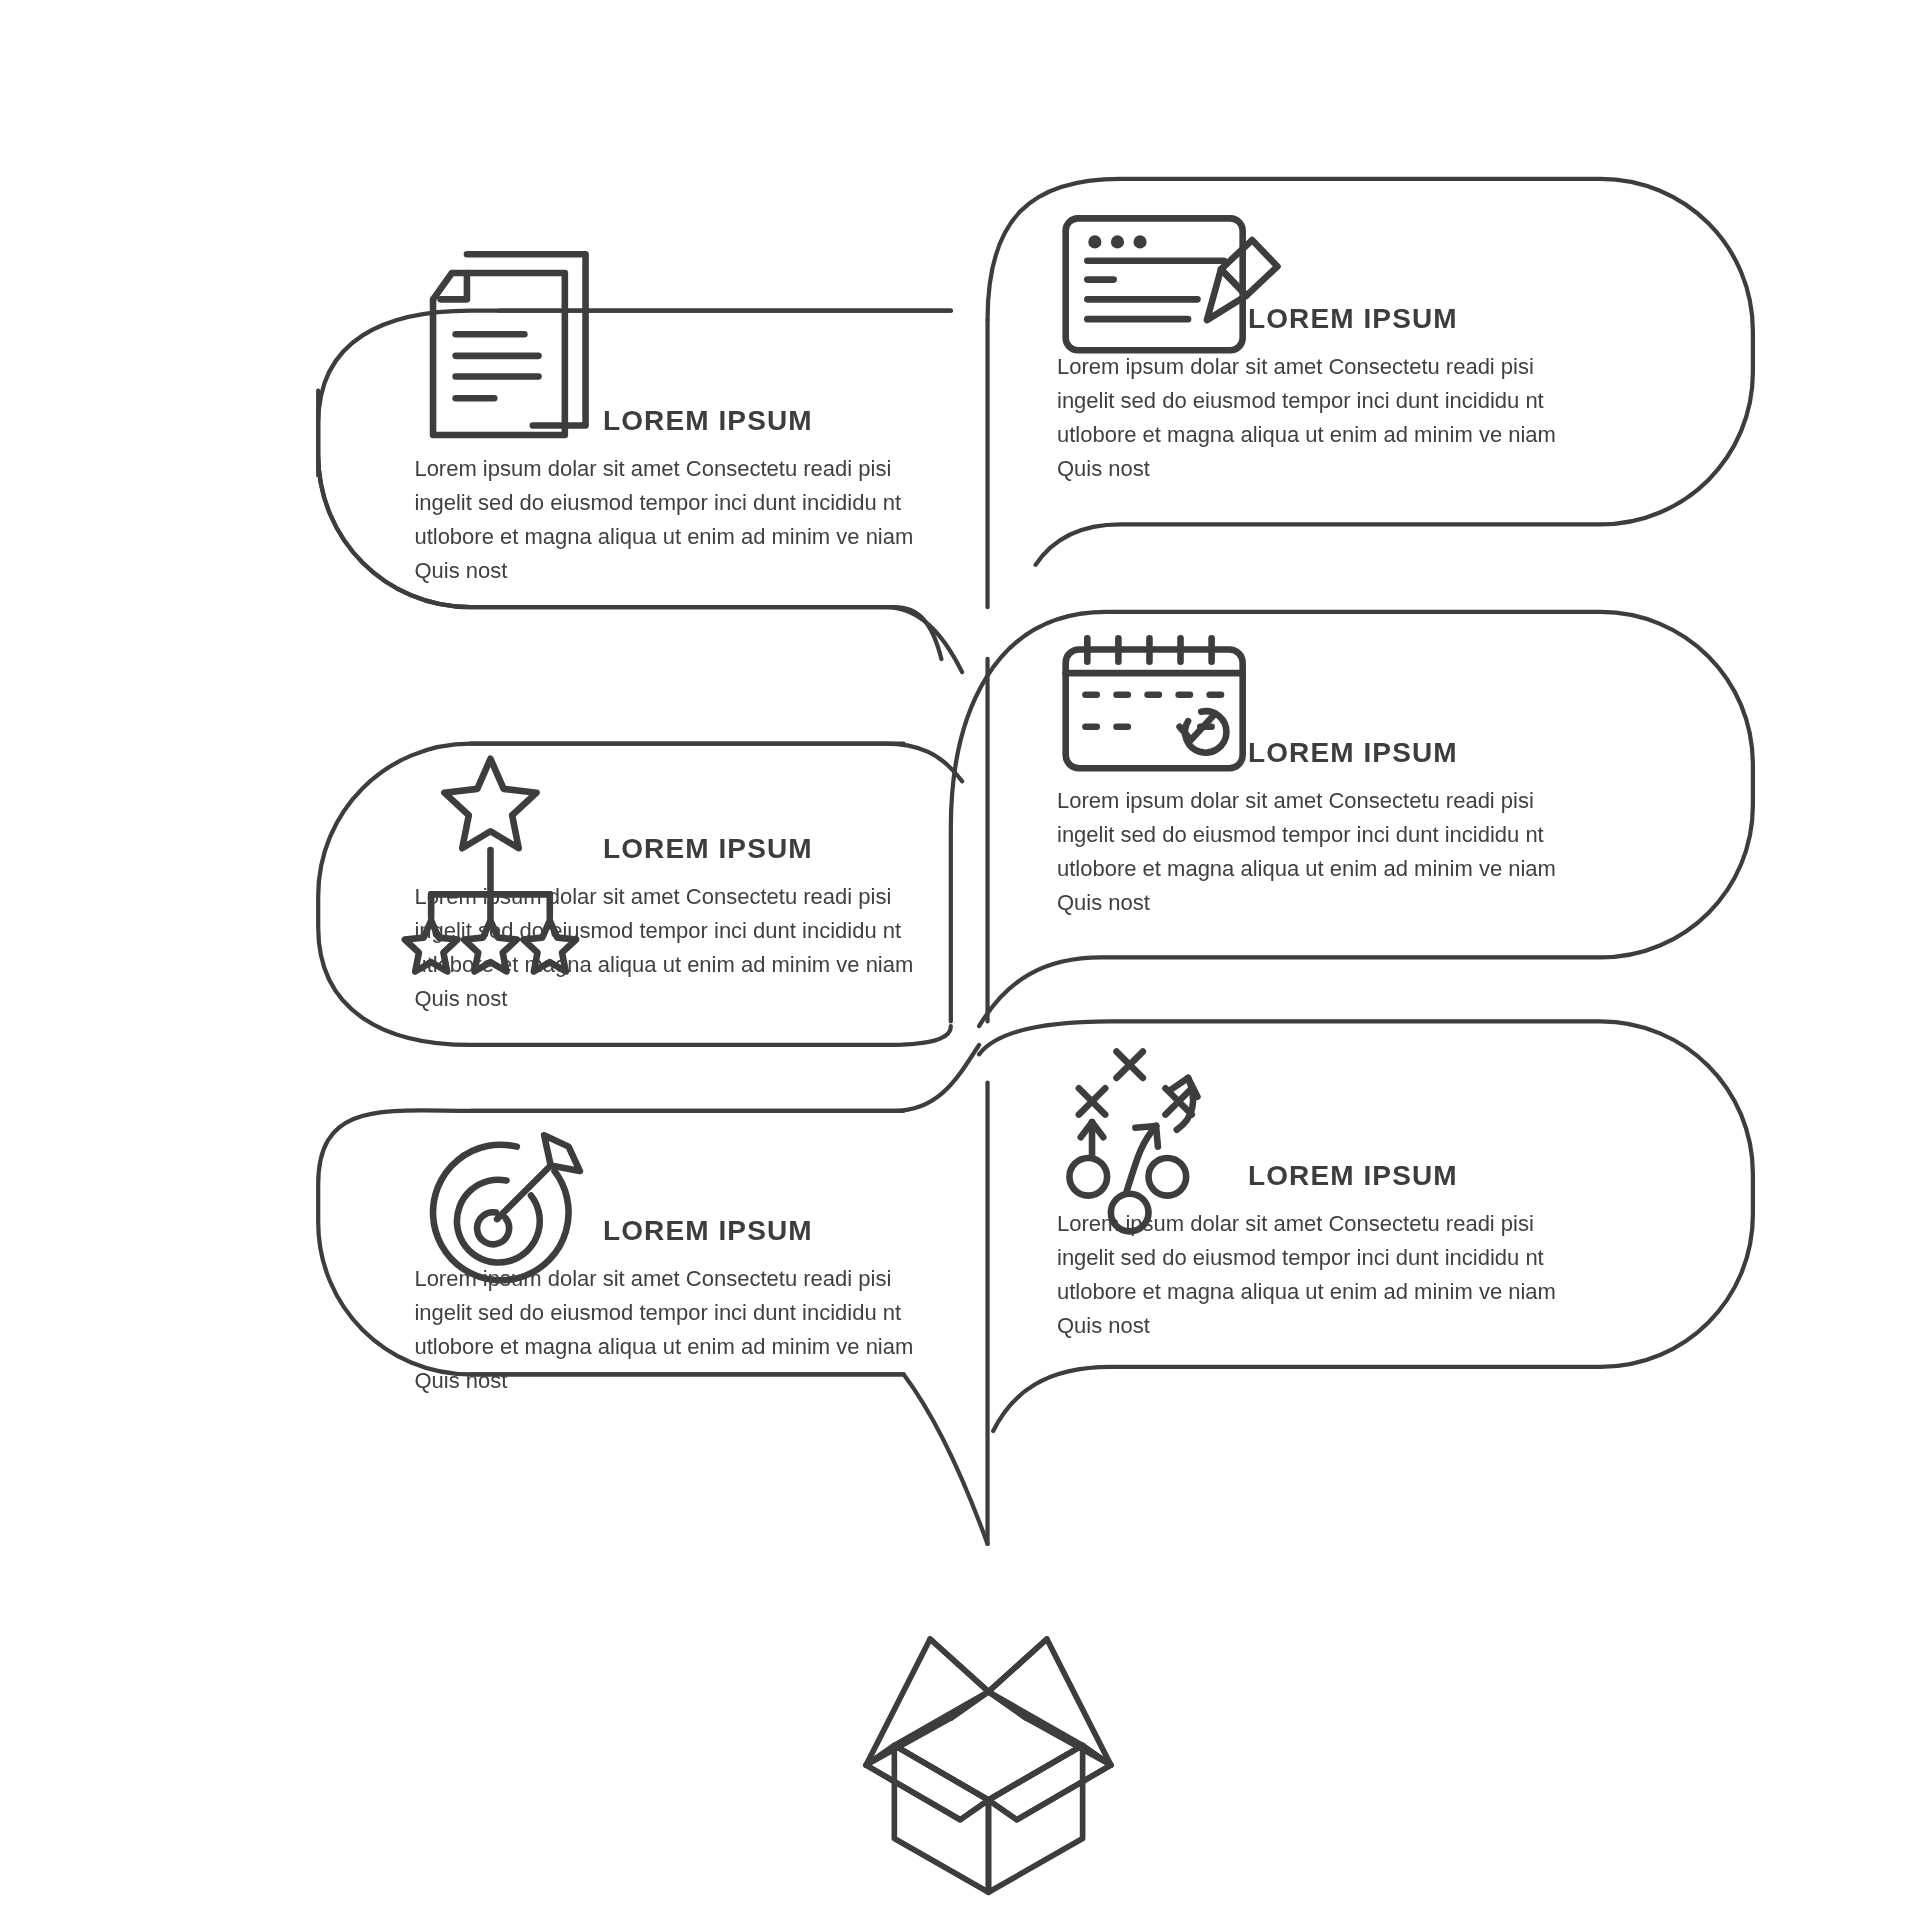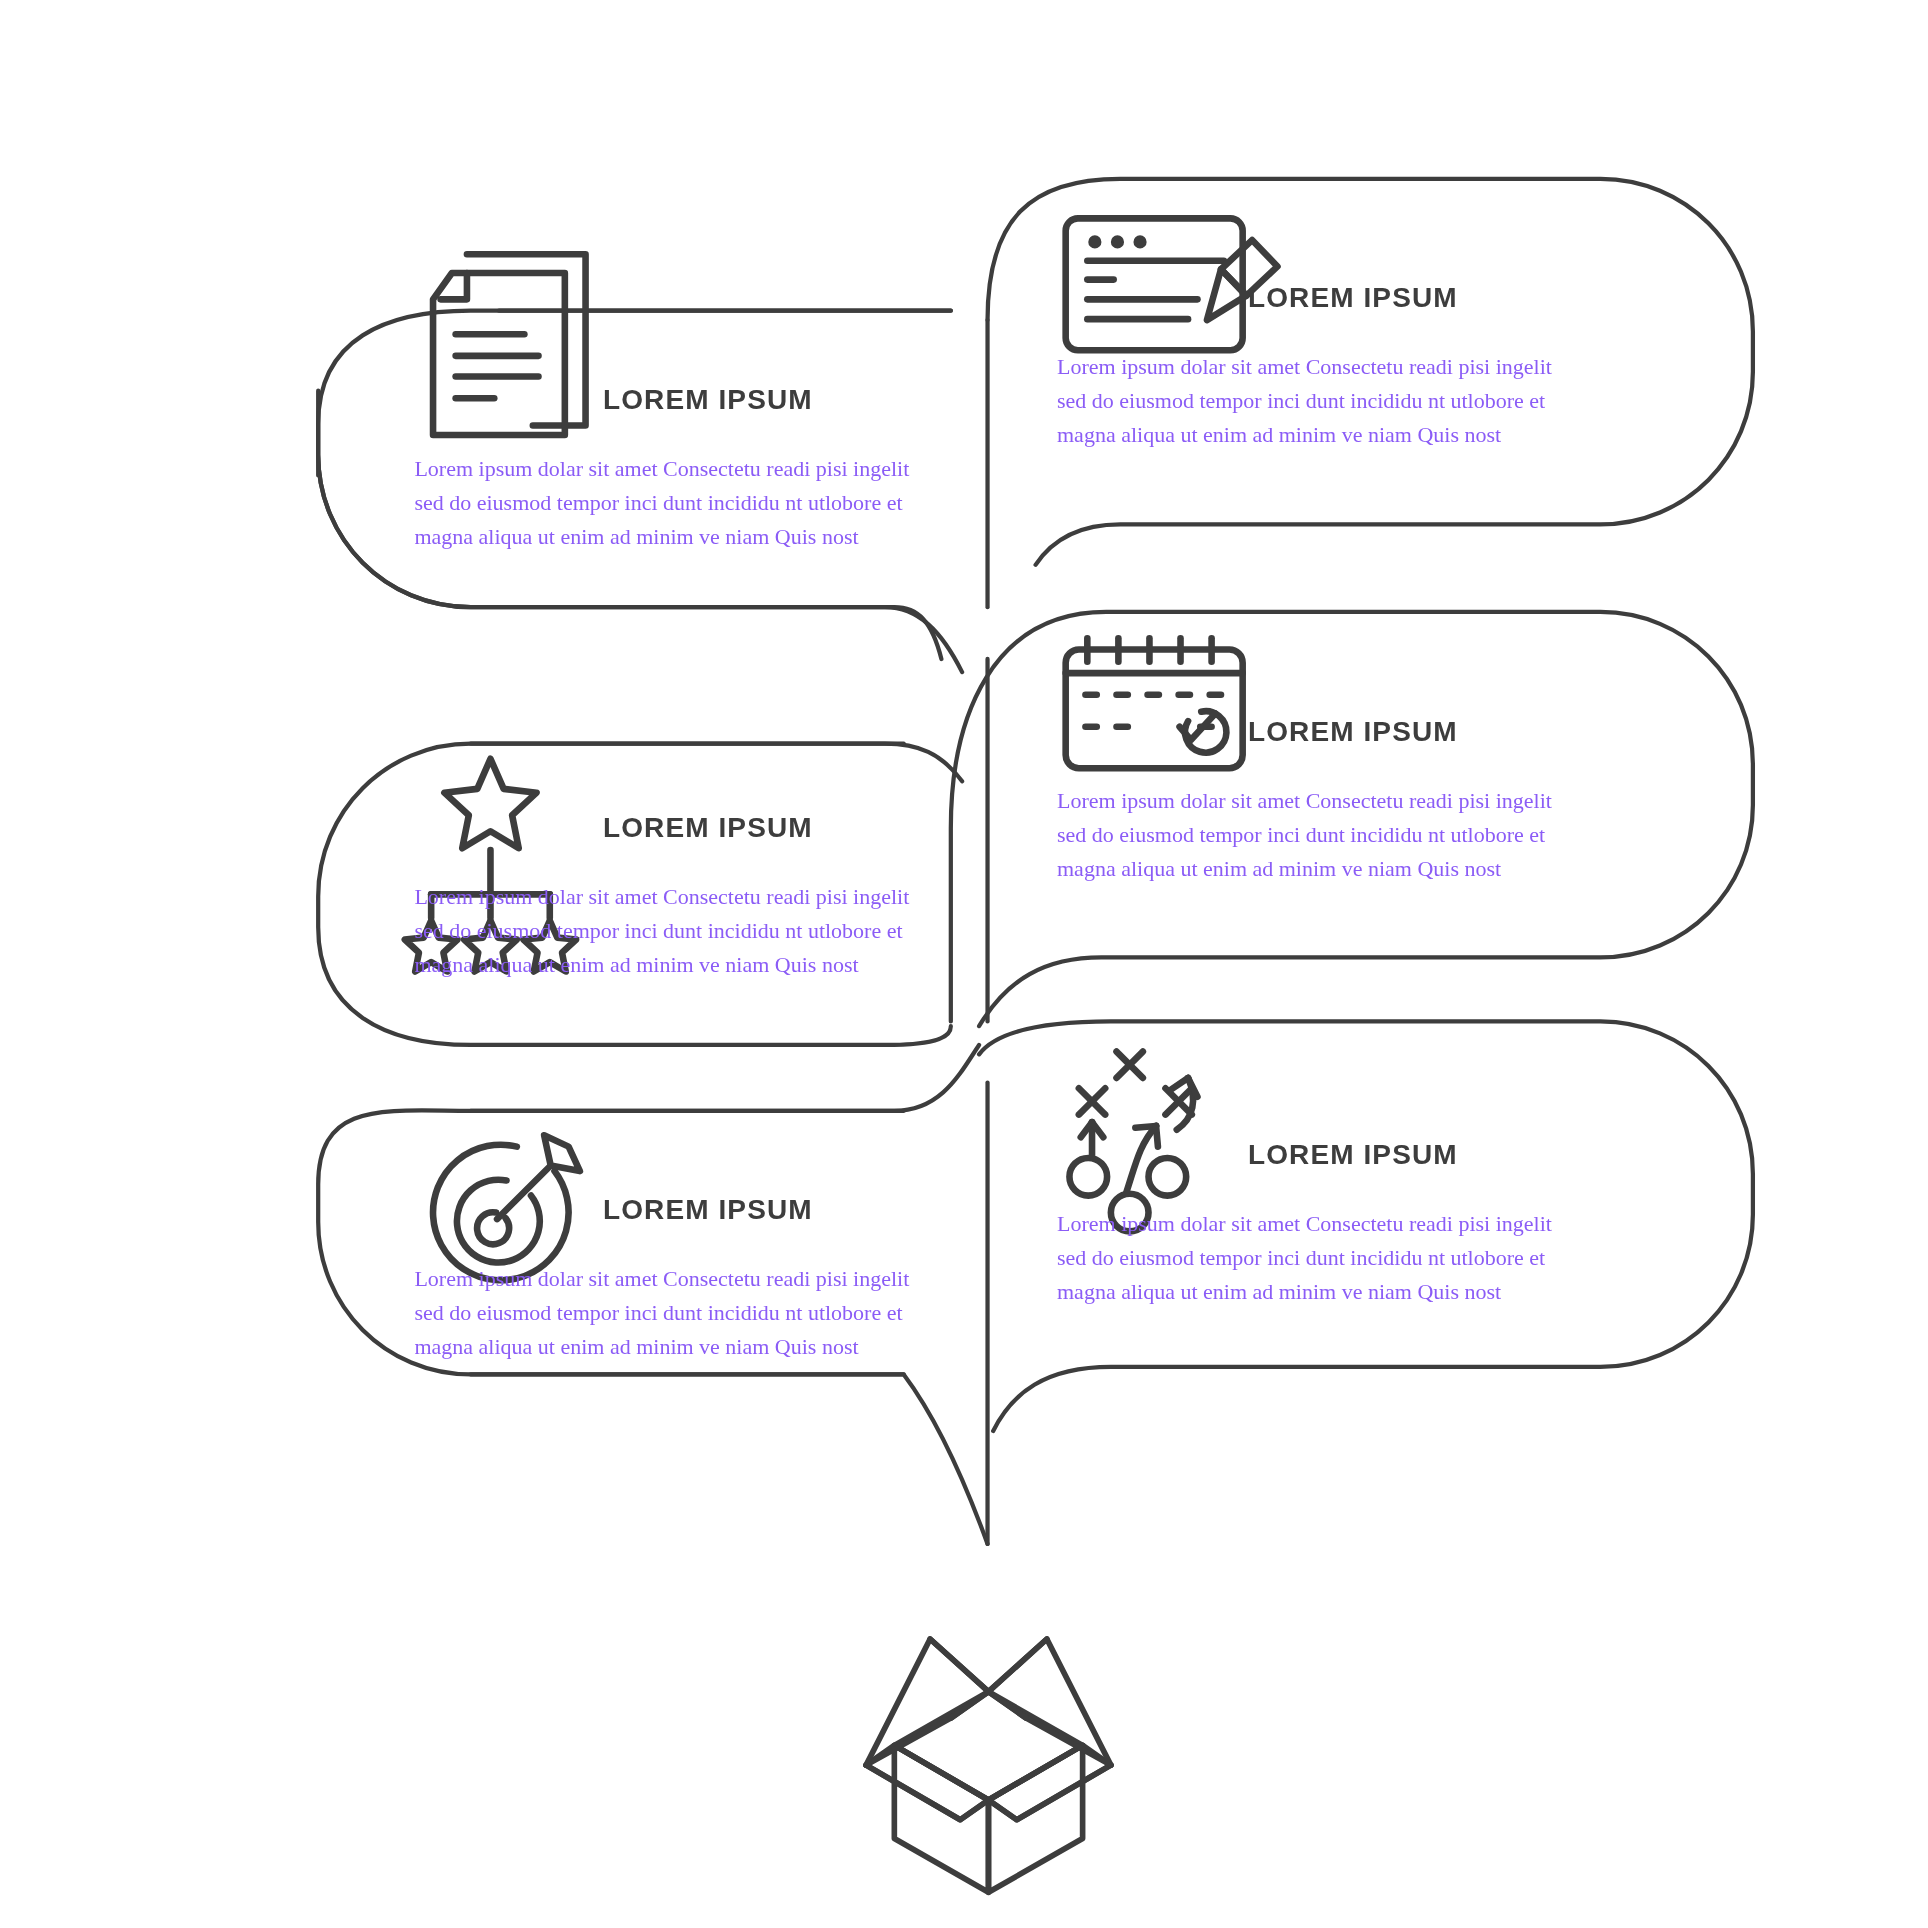--- a/index.html
+++ b/index.html
@@ -29,27 +29,27 @@
   .bubble-text {
     position: absolute;
     box-sizing: border-box;
   }
   .bubble-head {
     font-weight: bold;
     font-size: 28px;
     letter-spacing: 1.1px;
     color: #3d3d3d;
     white-space: nowrap;
+    margin-top: 21px;
   }
   .bubble-body {
     font-size: 22px;
     line-height: 34px;
-    color: #8b5cf6;
+    color: #404040;
     white-space: pre-line;
-    font-family: Liberation Serif, serif;
   }
   
   .tb-l1 { left: 405px; top: 384px; width: 508px; }
   .tb-l1 .bubble-head { position: absolute; left: 198px; top: 0px; }
   .tb-l1 .bubble-body { position: absolute; left: 9.4px; top: 68px; width: 499px; }
 
   .tb-l2 { left: 405px; top: 812px; width: 508px; }
   .tb-l2 .bubble-head { position: absolute; left: 198px; top: 0px; }
   .tb-l2 .bubble-body { position: absolute; left: 9.4px; top: 68px; width: 499px; }
 

